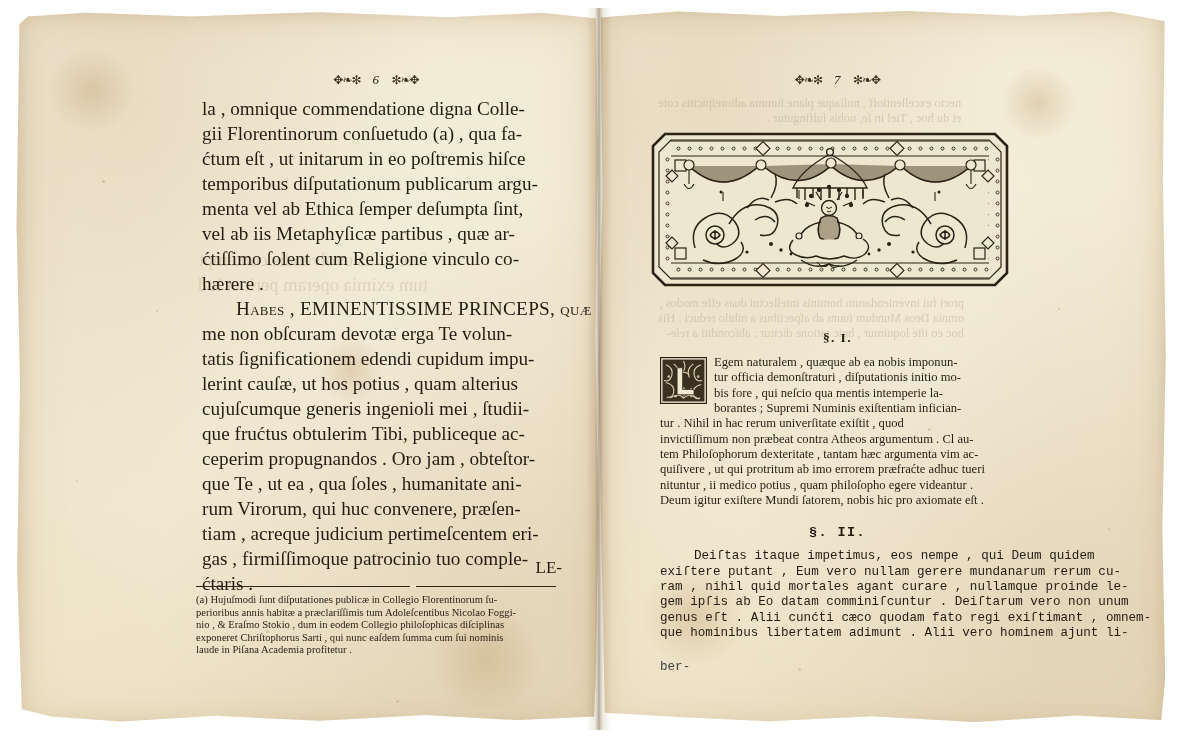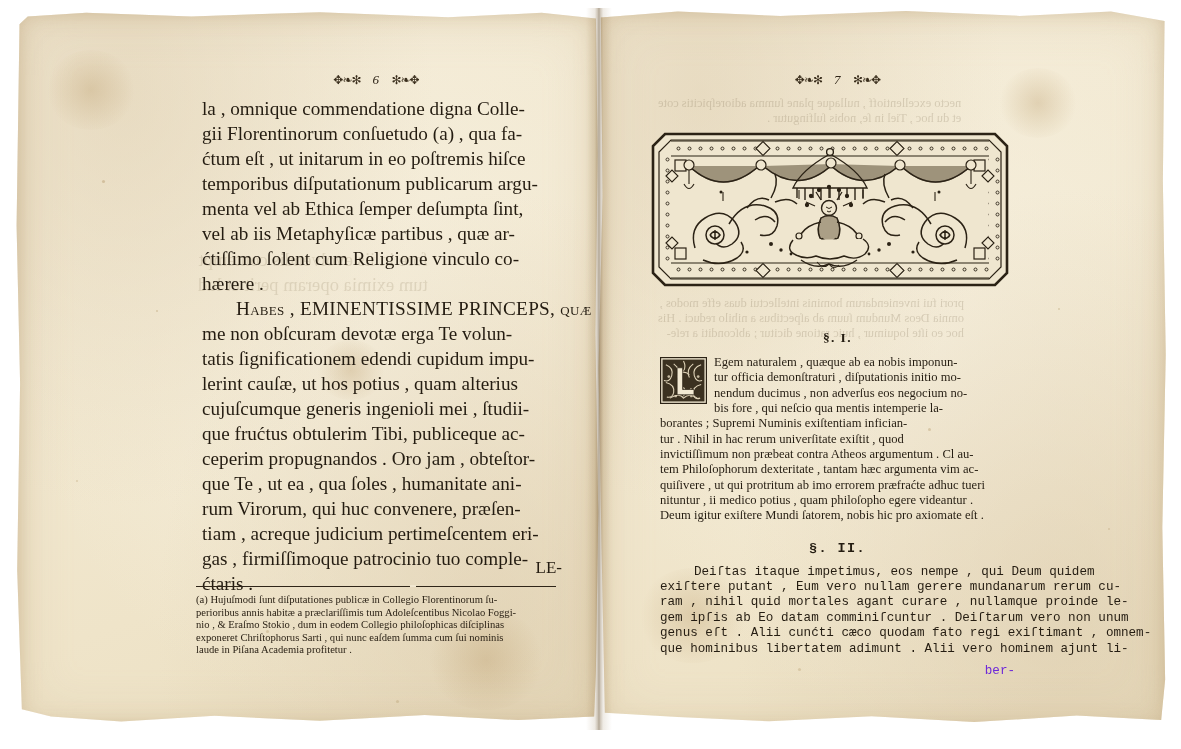--- a/index.html
+++ b/index.html
@@ -80,21 +80,21 @@
 
   
   #bodyR{position:absolute;left:660px;top:330px;width:355px;color:#241c11;}
   .secmark{text-align:center;font-size:13.5px;letter-spacing:1.4px;margin:0 0 9px 0;font-weight:600;}
   .para{font-size:12.6px;line-height:15.35px;text-align:justify;color:#251d12;margin:0;}
   .para .ln{display:block;white-space:nowrap;}
   .drop-wrap{overflow:hidden;}
   #initial{float:left;width:47px;height:47px;margin:2px 7px 1px 0;}
 
   #sec2{margin-top:17px;font-family:Liberation Mono, monospace;}
-  #catchR{margin-top:7px;text-align:right;font-size:12.6px;color:#6d28d9;}
+  #catchR{margin-top:18px;text-align:left;font-size:12.6px;color:#404040;}
 
   
   #engrave{position:absolute;left:651px;top:132px;width:358px;height:155px;}
 
   
   .bleed{position:absolute;pointer-events:none;opacity:.21;
     transform:scaleX(-1);color:#6d5c40;font-size:12.4px;line-height:15.2px;
     white-space:nowrap;font-family:"Liberation Serif",serif;}
   .bleedL{opacity:.17;font-size:18.6px;line-height:24.8px;color:#7a6947;}
 </style>
@@ -364,21 +364,20 @@
             <circle cx="16" cy="40" r="1.2"></circle>
               <circle cx="32" cy="40" r="1.2"></circle>
           </g>
 
           <path d="M17.5 11 h5.6 v22.2 h11.6 v5.4 H17.5 Z" fill="#f2e9d2" stroke="#2b2215" stroke-width="0.7"></path>
         </svg>
 
         <p class="para">
           <span class="ln">Egem naturalem , quæque ab ea nobis imponun-</span>
           <span class="ln">tur officia demonſtraturi , diſputationis initio mo-</span>
-          <span class="ln">nendum ducimus , non adverſus eos negocium no-</span>
           <span class="ln">bis fore , qui neſcio qua mentis intemperie la-</span>
           <span class="ln">borantes ; Supremi Numinis exiſtentiam infician-</span>
           <span class="ln">tur . Nihil in hac rerum univerſitate exiſtit , quod</span>
           <span class="ln">invictiſſimum non præbeat contra Atheos argumentum . Cl au-</span>
           <span class="ln">tem Philoſophorum dexteritate , tantam hæc argumenta vim ac-</span>
           <span class="ln">quiſivere , ut qui protritum ab imo errorem præfraćte adhuc tueri</span>
           <span class="ln">nituntur , ii medico potius , quam philoſopho egere videantur .</span>
           <span class="ln">Deum igitur exiſtere Mundi ſatorem, nobis hic pro axiomate eſt .</span>
         </p>
       </div>

